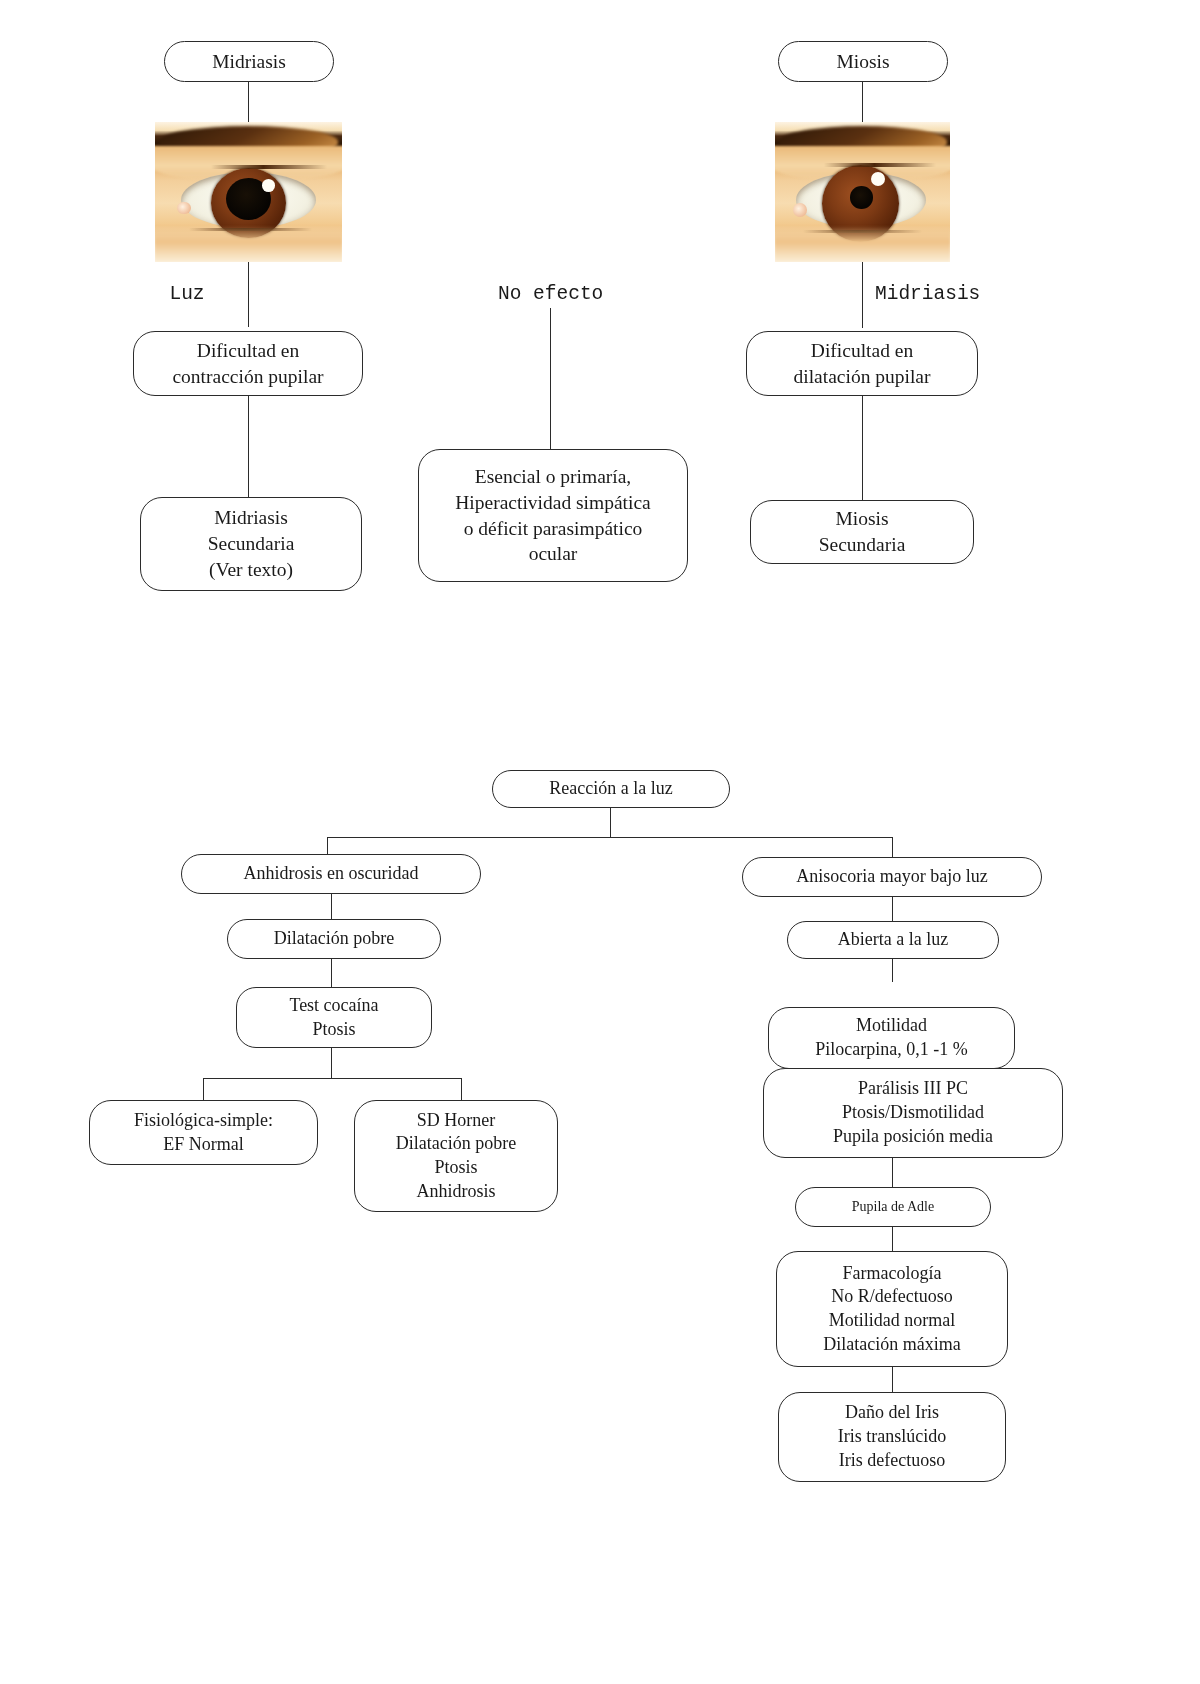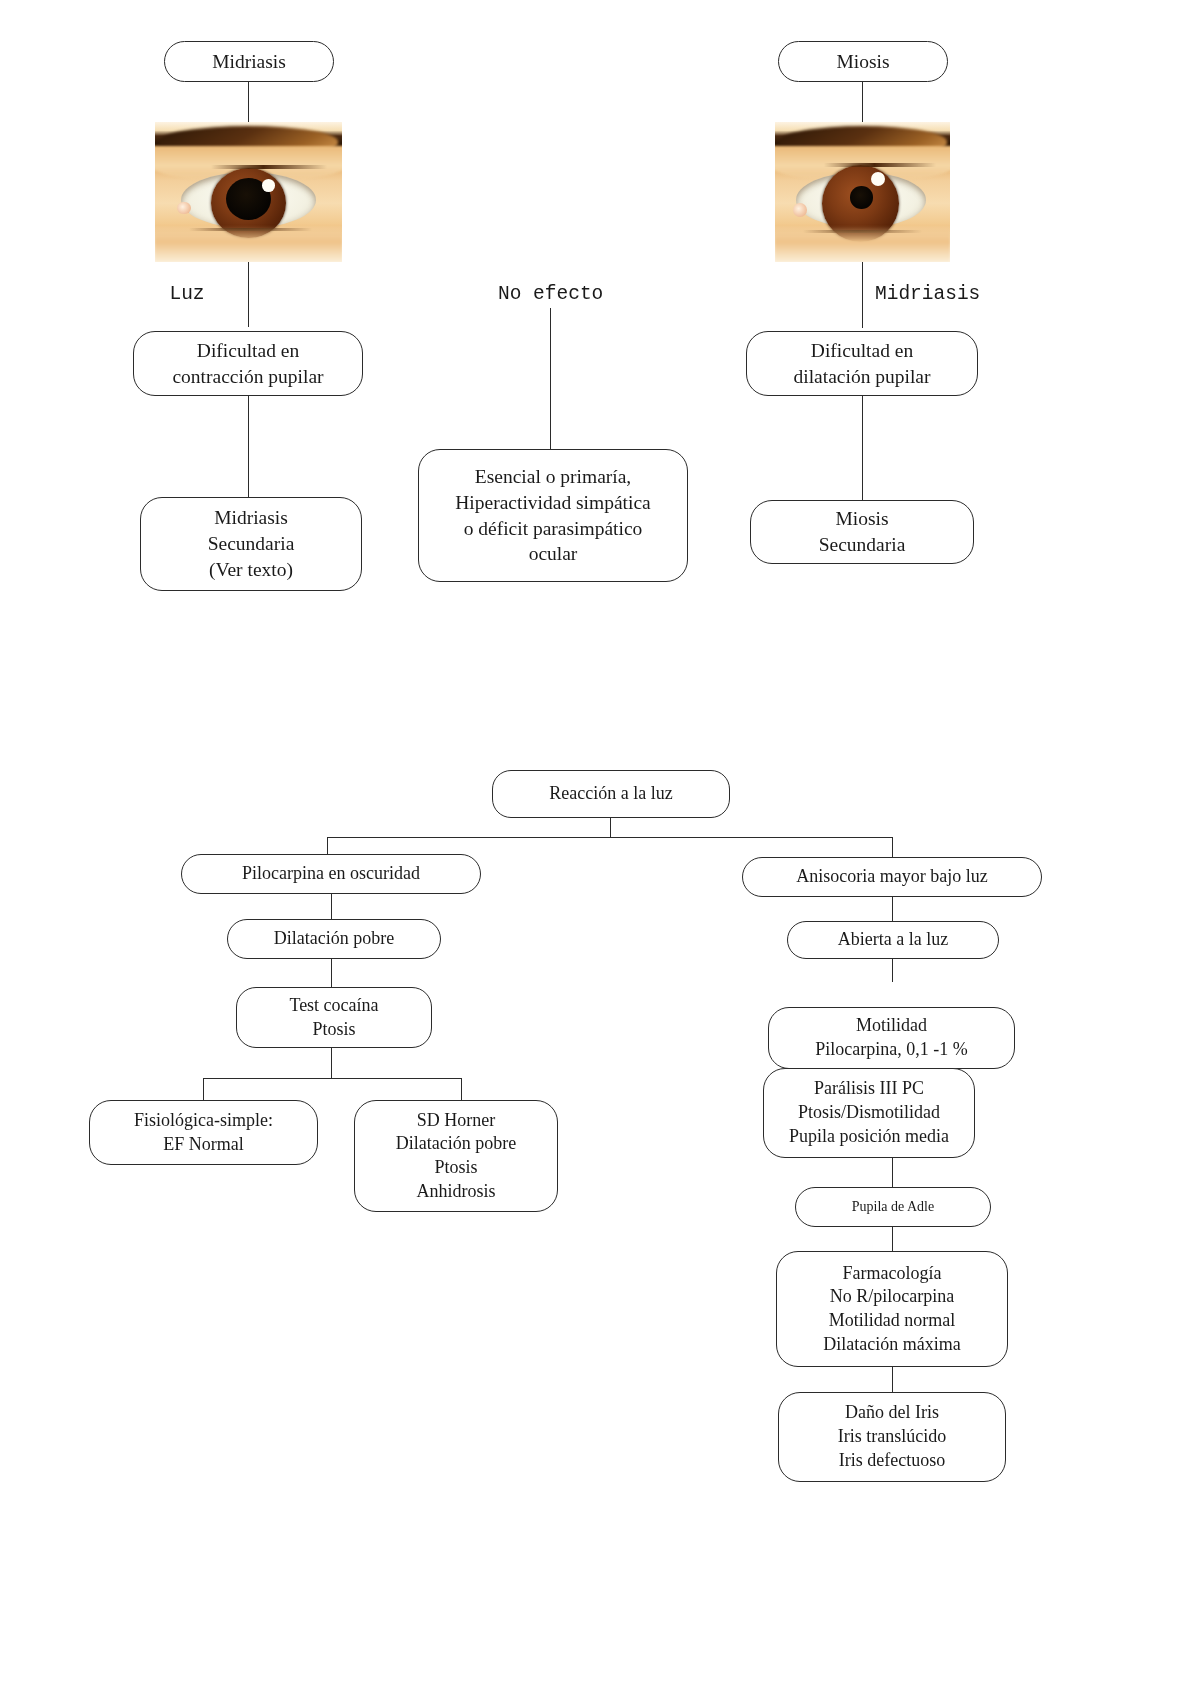--- a/index.html
+++ b/index.html
@@ -228,31 +228,31 @@
     <span class="line">dilatación pupilar</span>
   </div>
 
   <div class="vline" style="left:862px; top:396px; height:106px;"></div>
 
   <div class="node" style="left:750px; top:500px; width:224px; height:64px;">
     <span class="line">Miosis</span>
     <span class="line">Secundaria</span>
   </div>
 
-  <div class="node" style="left:492px; top:770px; width:238px; height:48px; border-radius:19px; font-size:18px;">
+  <div class="node" style="left:492px; top:770px; width:238px; height:38px; border-radius:19px; font-size:18px;">
     <span class="line">Reacción a la luz</span>
   </div>
 
   <div class="vline" style="left:610px; top:808px; height:29px;"></div>
   <div class="hline" style="left:327px; top:837px; width:566px;"></div>
   <div class="vline" style="left:327px; top:837px; height:23px;"></div>
   <div class="vline" style="left:892px; top:837px; height:23px;"></div>
 
   <div class="node" style="left:181px; top:854px; width:300px; height:40px; border-radius:20px; font-size:18px;">
-    <span class="line">Pilocarpina en oscuridad</span>
+    <span class="line">Anhidrosis en oscuridad</span>
   </div>
 
   <div class="vline" style="left:331px; top:894px; height:25px;"></div>
 
   <div class="node" style="left:227px; top:919px; width:214px; height:40px; border-radius:20px; font-size:18px;">
     <span class="line">Dilatación pobre</span>
   </div>
 
   <div class="vline" style="left:331px; top:959px; height:28px;"></div>
 
@@ -290,37 +290,37 @@
 
   <div class="vline" style="left:892px; top:959px; height:23px;"></div>
 
   <div class="node" style="left:768px; top:982px; width:247px; height:62px; border-radius:21px; font-size:18px;margin-top:25px;">
     <span class="line">Motilidad</span>
     <span class="line">Pilocarpina, 0,1 -1 %</span>
   </div>
 
   <div class="vline" style="left:892px; top:1044px; height:24px;"></div>
 
-  <div class="node" style="left:763px; top:1068px; width:212px; height:90px; border-radius:22px; font-size:18px;">
+  <div class="node" style="left:763px; top:1068px; width:300px; height:90px; border-radius:22px; font-size:18px;">
     <span class="line">Parálisis III PC</span>
     <span class="line">Ptosis/Dismotilidad</span>
     <span class="line">Pupila posición media</span>
   </div>
 
   <div class="vline" style="left:892px; top:1158px; height:29px;"></div>
 
   <div class="node" style="left:795px; top:1187px; width:196px; height:40px; border-radius:20px; font-size:14px;">
     <span class="line">Pupila de Adle</span>
   </div>
 
   <div class="vline" style="left:892px; top:1227px; height:24px;"></div>
 
   <div class="node" style="left:776px; top:1251px; width:232px; height:116px; border-radius:22px; font-size:18px;">
     <span class="line">Farmacología</span>
-    <span class="line">No R/pilocarpina</span>
+    <span class="line">No R/defectuoso</span>
     <span class="line">Motilidad normal</span>
     <span class="line">Dilatación máxima</span>
   </div>
 
   <div class="vline" style="left:892px; top:1367px; height:25px;"></div>
 
   <div class="node" style="left:778px; top:1392px; width:228px; height:90px; border-radius:22px; font-size:18px;">
     <span class="line">Daño del Iris</span>
     <span class="line">Iris translúcido</span>
     <span class="line">Iris defectuoso</span>

